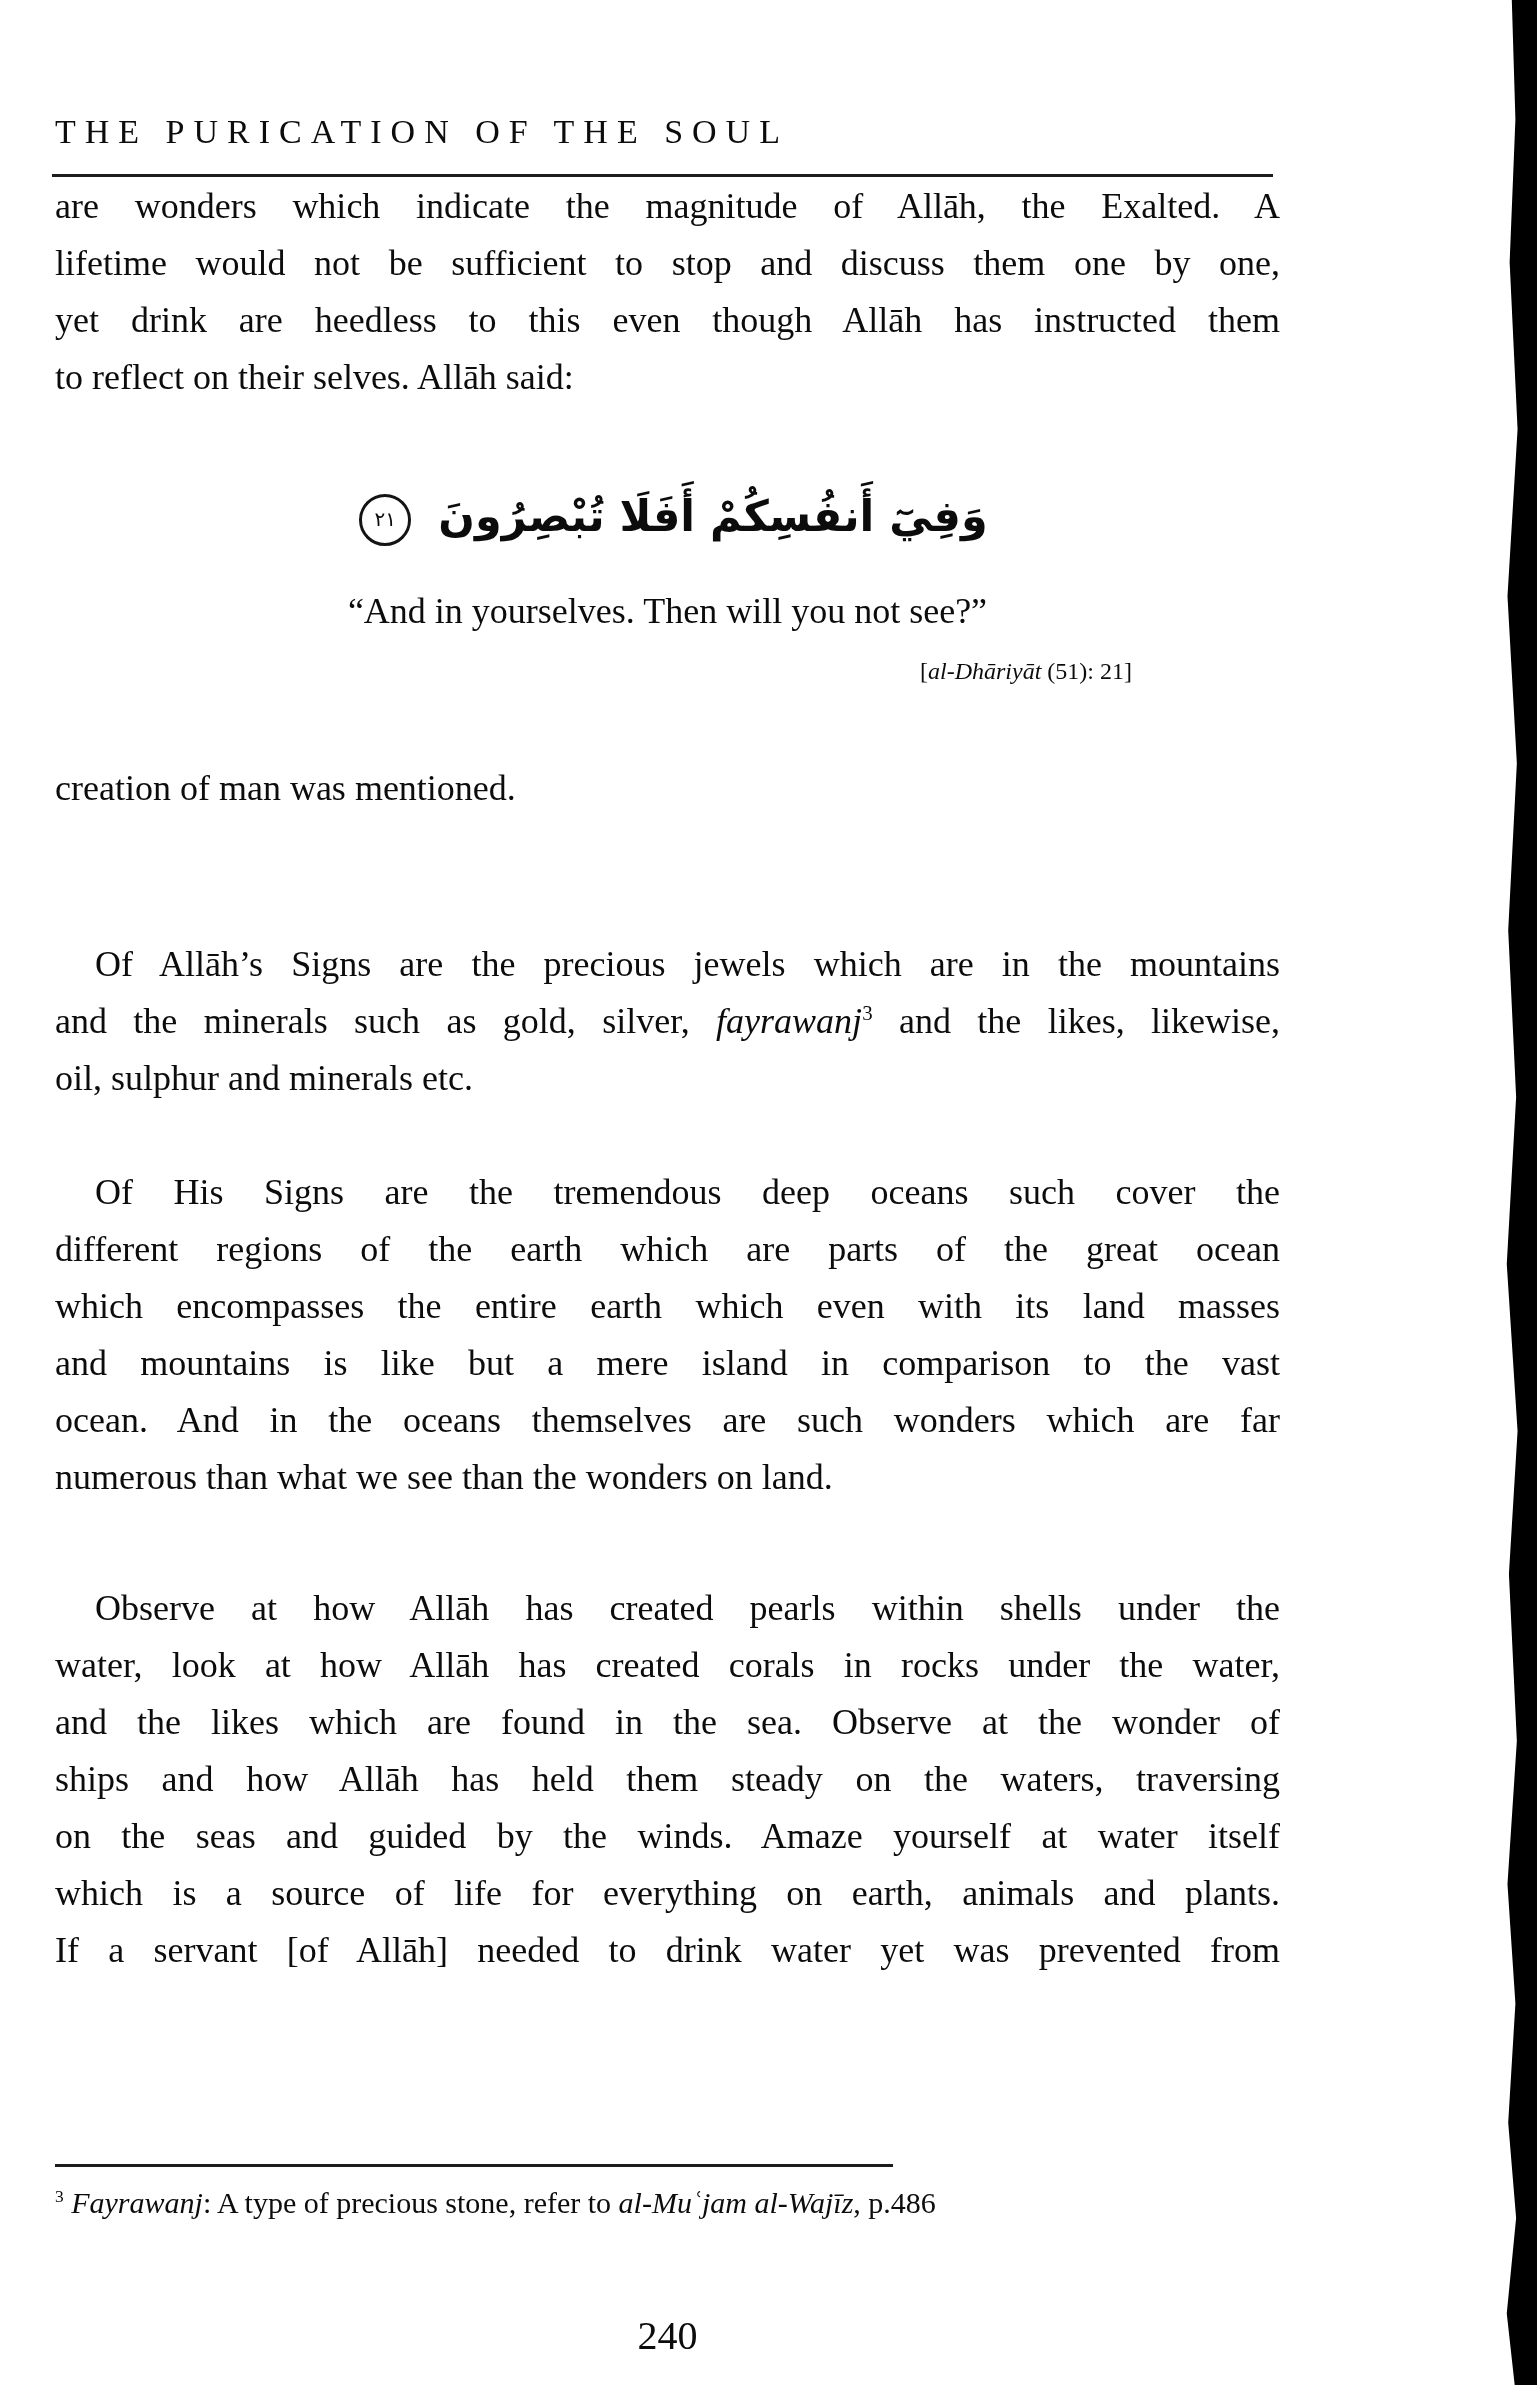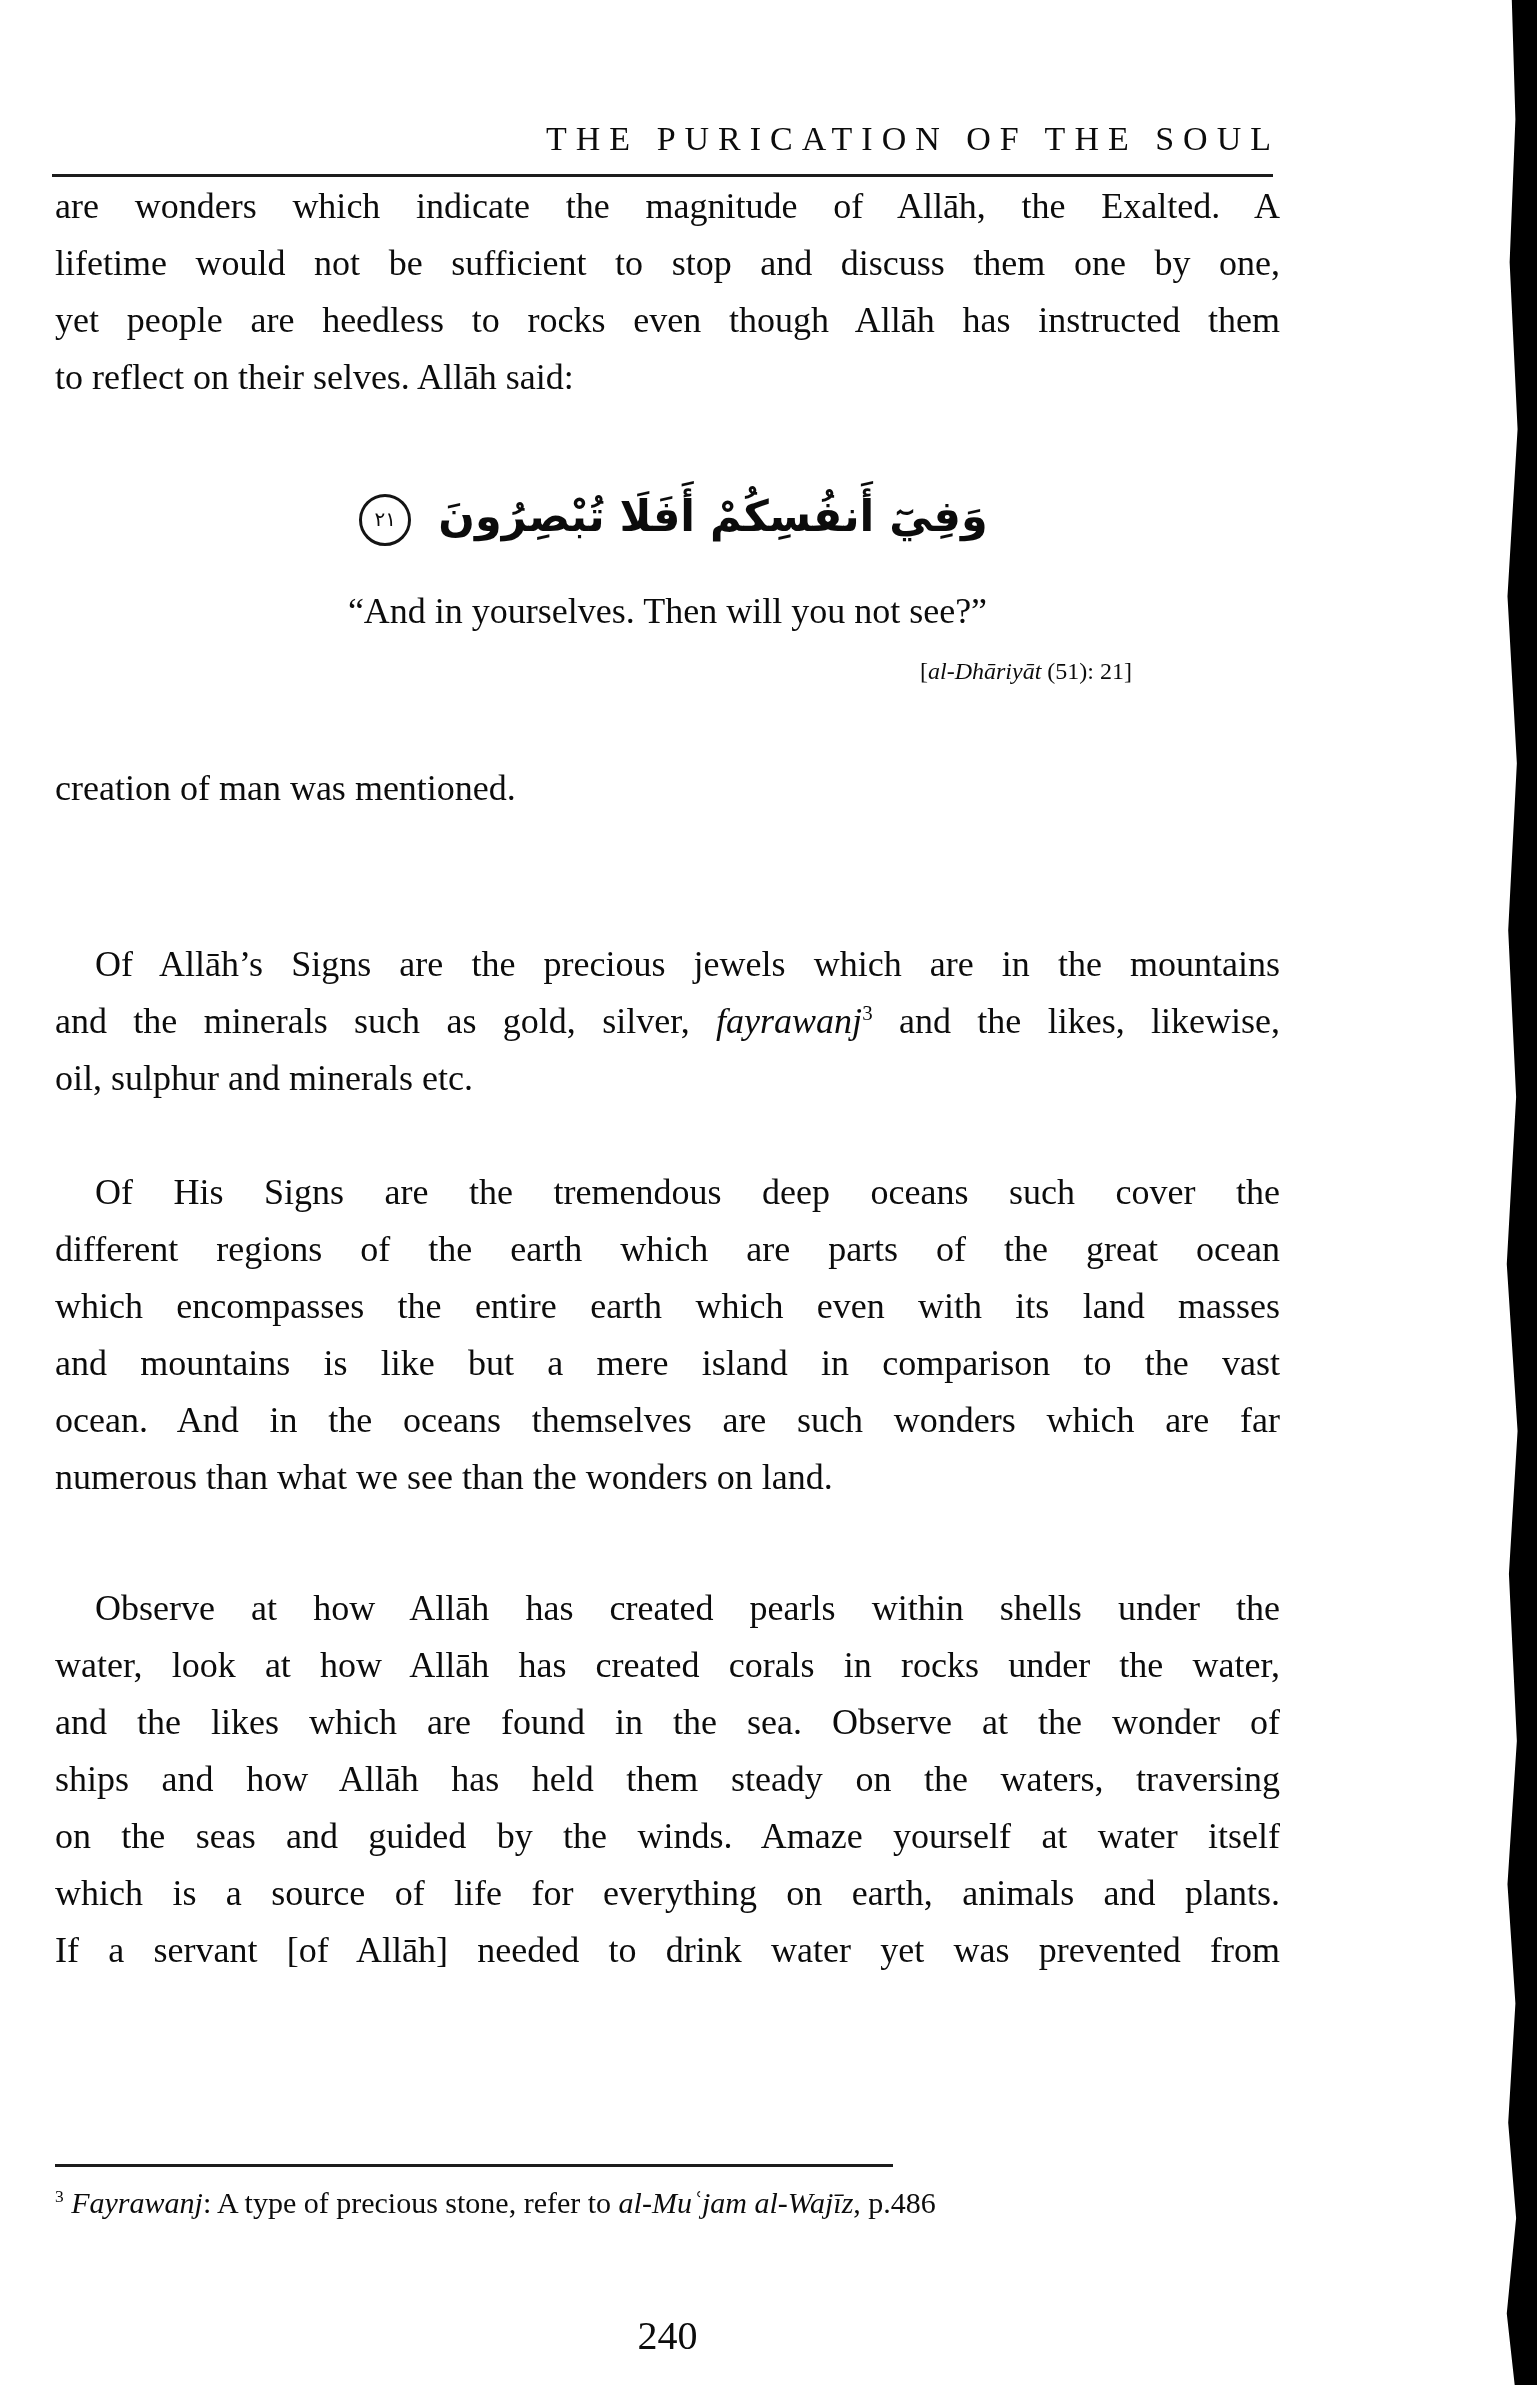--- a/index.html
+++ b/index.html
@@ -3,21 +3,21 @@
 <meta charset="utf-8">
 <style>
   html,body { margin:0; padding:0; background:#ffffff; }
   .page {
     position:relative; width:1537px; height:2385px;
     background:#ffffff; overflow:hidden;
     font-family:"Liberation Serif", serif; color:#0c0c0c;
   }
   .col { position:absolute; left:55px; width:1225px; }
   .title {
-    top:120px; text-align:right;
+    top:113px; text-align:left;
     font-size:34px; letter-spacing:9px; font-weight:400;
   }
   .hrule { position:absolute; height:3px; background:#1c1c1c; }
   .header-rule { left:52px; top:174px; width:1221px; }
   .para .line {
     font-size:36px; line-height:57px;
     text-align:justify; text-align-last:justify;
     white-space:normal;
   }
   .para .line.lastline { text-align-last:left; }
@@ -55,21 +55,21 @@
 <body>
 
 <div class="page">
 
   <div class="col title">THE PURICATION OF THE SOUL</div>
   <div class="hrule header-rule"></div>
 
   <div class="col para p1">
       <div class="line"><span>are wonders which indicate the magnitude of Allāh, the Exalted. A</span></div>
       <div class="line"><span>lifetime would not be sufficient to stop and discuss them one by one,</span></div>
-      <div class="line"><span>yet people are heedless to rocks even though Allāh has instructed them</span></div>
+      <div class="line"><span>yet drink are heedless to this even though Allāh has instructed them</span></div>
       <div class="line lastline"><span>to reflect on their selves. Allāh said:</span></div>
     </div>
 
   <div class="col arabic">
     <span>وَفِيٓ أَنفُسِكُمْ أَفَلَا تُبْصِرُونَ</span>
     <span class="ayah-medallion">٢١</span>
   </div>
 
   <div class="col translation">“And in yourselves. Then will you not see?”</div>
   <div class="col citation"><span>[</span><span class="it">al-Dhāriyāt</span><span> (51): 21]</span></div>

